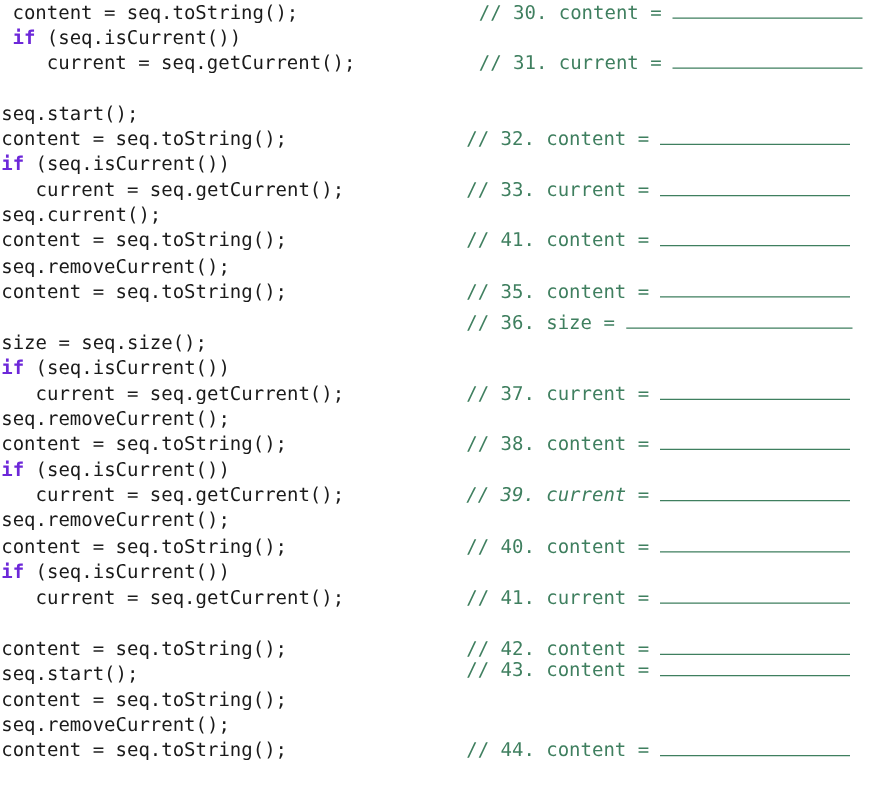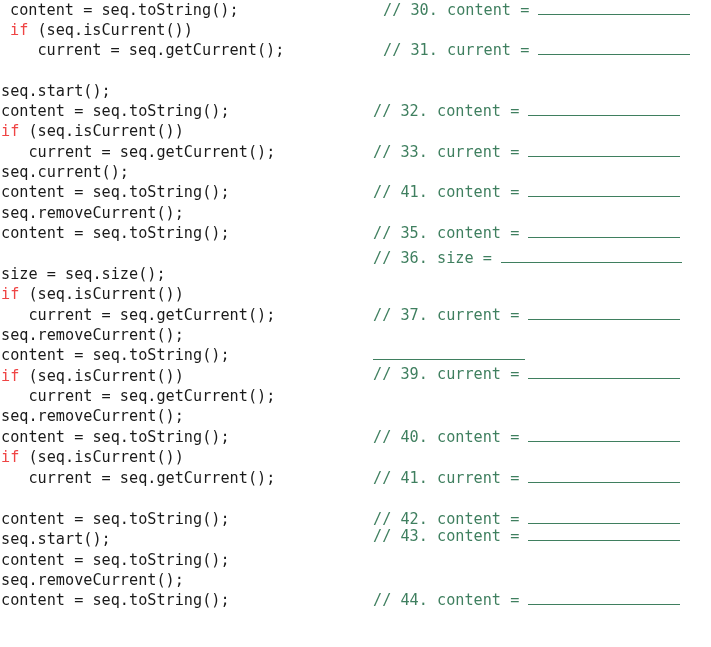--- a/index.html
+++ b/index.html
@@ -15,21 +15,21 @@
     font-family: "DejaVu Sans Mono", "Liberation Mono", monospace;
     font-size: 15.2px;
     color: #1a1a1a;
   }
   .line {
     position: absolute;
     white-space: pre;
     line-height: 20px;
     height: 20px;
   }
-  .kw { color: #ef4444; font-weight: normal; }
+  .kw { color: #6d28d9; font-weight: bold; }
   .comment {
     position: absolute;
     white-space: pre;
     line-height: 20px;
     height: 20px;
     color: #3f7f5f;
   }
   .blank {
     display: inline-block;
     border-bottom: 1px solid #3f7f5f;
@@ -71,20 +71,20 @@
   </div>
 <div id="question-area">
     <div class="comment" style="left: 383px; top: 0px;"><span>// 30. content = </span><span class="blank" style="width: 152px;"></span></div>
     <div class="comment" style="left: 383px; top: 40px;"><span>// 31. current = </span><span class="blank" style="width: 152px;"></span></div>
     <div class="comment" style="left: 373px; top: 101px;"><span>// 32. content = </span><span class="blank" style="width: 152px;"></span></div>
     <div class="comment" style="left: 373px; top: 142px;"><span>// 33. current = </span><span class="blank" style="width: 152px;"></span></div>
     <div class="comment" style="left: 373px; top: 182px;"><span>// 41. content = </span><span class="blank" style="width: 152px;"></span></div>
     <div class="comment" style="left: 373px; top: 223px;"><span>// 35. content = </span><span class="blank" style="width: 152px;"></span></div>
     <div class="comment" style="left: 373px; top: 248px;"><span>// 36. size = </span><span class="blank" style="width: 181px;"></span></div>
     <div class="comment" style="left: 373px; top: 305px;"><span>// 37. current = </span><span class="blank" style="width: 152px;"></span></div>
-    <div class="comment" style="left: 373px; top: 345px;"><span class="blank" style="width: 152px;"></span></div>
-    <div class="comment" style="left: 373px; top: 364px;"><span>// 39. current = </span><span class="blank" style="width: 152px;"></span></div>
+    <div class="comment" style="left: 373px; top: 345px;"><span>// 38. content = </span><span class="blank" style="width: 152px;"></span></div>
+    <div class="comment" style="left: 373px; top: 386px; font-style: italic;"><span>// 39. current = </span><span class="blank" style="width: 152px;"></span></div>
     <div class="comment" style="left: 373px; top: 427px;"><span>// 40. content = </span><span class="blank" style="width: 152px;"></span></div>
     <div class="comment" style="left: 373px; top: 468px;"><span>// 41. current = </span><span class="blank" style="width: 152px;"></span></div>
     <div class="comment" style="left: 373px; top: 509px;"><span>// 42. content = </span><span class="blank" style="width: 152px;"></span></div>
     <div class="comment" style="left: 373px; top: 526px;"><span>// 43. content = </span><span class="blank" style="width: 152px;"></span></div>
     <div class="comment" style="left: 373px; top: 590px;"><span>// 44. content = </span><span class="blank" style="width: 152px;"></span></div>
   </div>
 
 </body></html>

